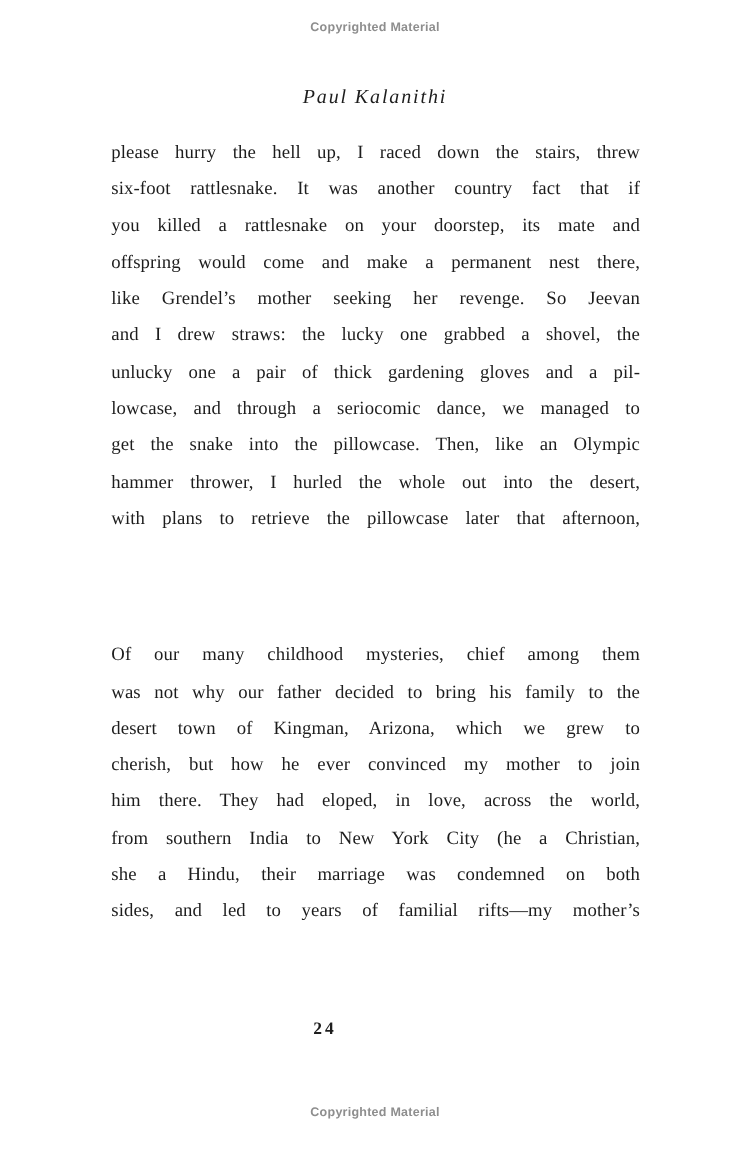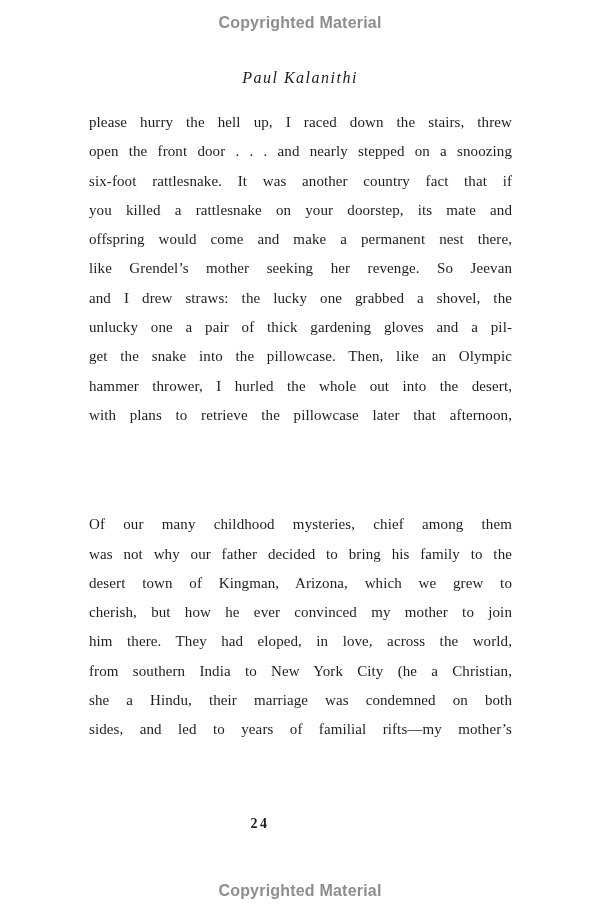--- a/index.html
+++ b/index.html
@@ -16,21 +16,21 @@
     font-family: "Liberation Serif", serif;
     overflow: hidden;
   }
   .notice {
     position: absolute;
     left: 0;
     width: 600px;
     text-align: center;
     font-family: "Liberation Sans", sans-serif;
     font-weight: bold;
-    font-size: 16px;
+    font-size: 10px;
     line-height: 14px;
     color: var(--notice-color, #8e8e8e);
     letter-spacing: 0.2px;
   }
   .notice.top { top: 16px; }
   .notice.bottom { top: 884px; }
   .running-header {
     position: absolute;
     left: 0;
     top: 68px;
@@ -84,27 +84,27 @@
 <div class="page" style="background: rgb(255, 255, 255);">
 
   <div class="notice top">Copyrighted Material</div>
 
   <div class="running-header">Paul Kalanithi</div>
 
   <div class="body-text">
     <div class="paragraph">
 
     <div class="line">please hurry the hell up, I raced down the stairs, threw</div>
-        <div class="line">open the front door . . . and nearly stepped on a snoozing</div>
         <div class="line">six-foot rattlesnake. It was another country fact that if</div>
         <div class="line">you killed a rattlesnake on your doorstep, its mate and</div>
         <div class="line">offspring would come and make a permanent nest there,</div>
         <div class="line">like Grendel’s mother seeking her revenge. So Jeevan</div>
         <div class="line">and I drew straws: the lucky one grabbed a shovel, the</div>
         <div class="line">unlucky one a pair of thick gardening gloves and a pil-</div>
+        <div class="line">lowcase, and through a seriocomic dance, we managed to</div>
         <div class="line">get the snake into the pillowcase. Then, like an Olympic</div>
         <div class="line">hammer thrower, I hurled the whole out into the desert,</div>
         <div class="line">with plans to retrieve the pillowcase later that afternoon,</div>
       </div>
     <div class="paragraph">
 
     <div class="line">Of our many childhood mysteries, chief among them</div>
         <div class="line">was not why our father decided to bring his family to the</div>
         <div class="line">desert town of Kingman, Arizona, which we grew to</div>
         <div class="line">cherish, but how he ever convinced my mother to join</div>

